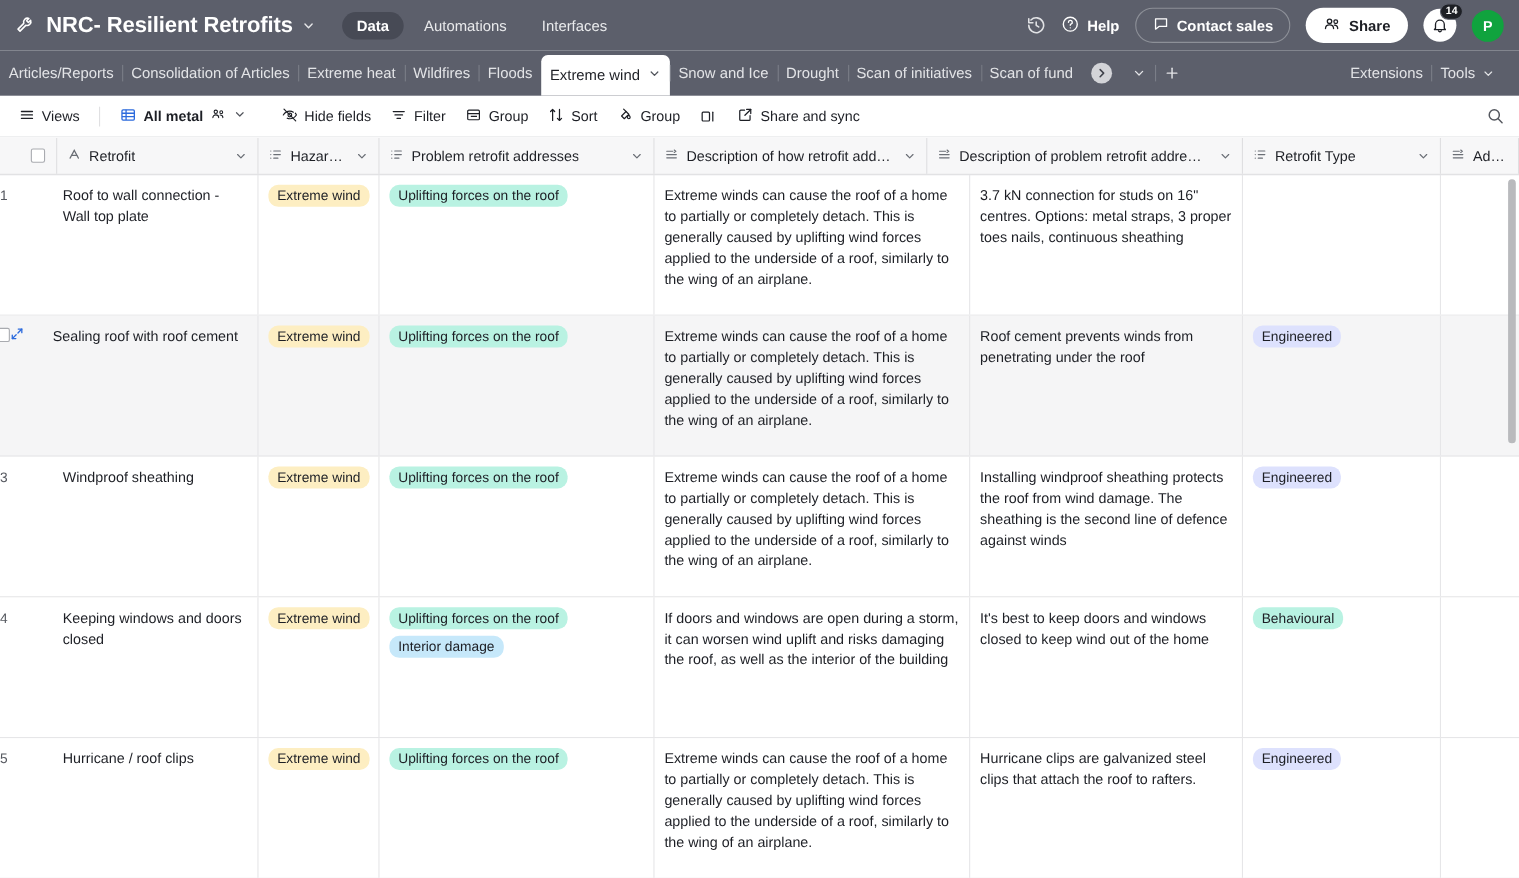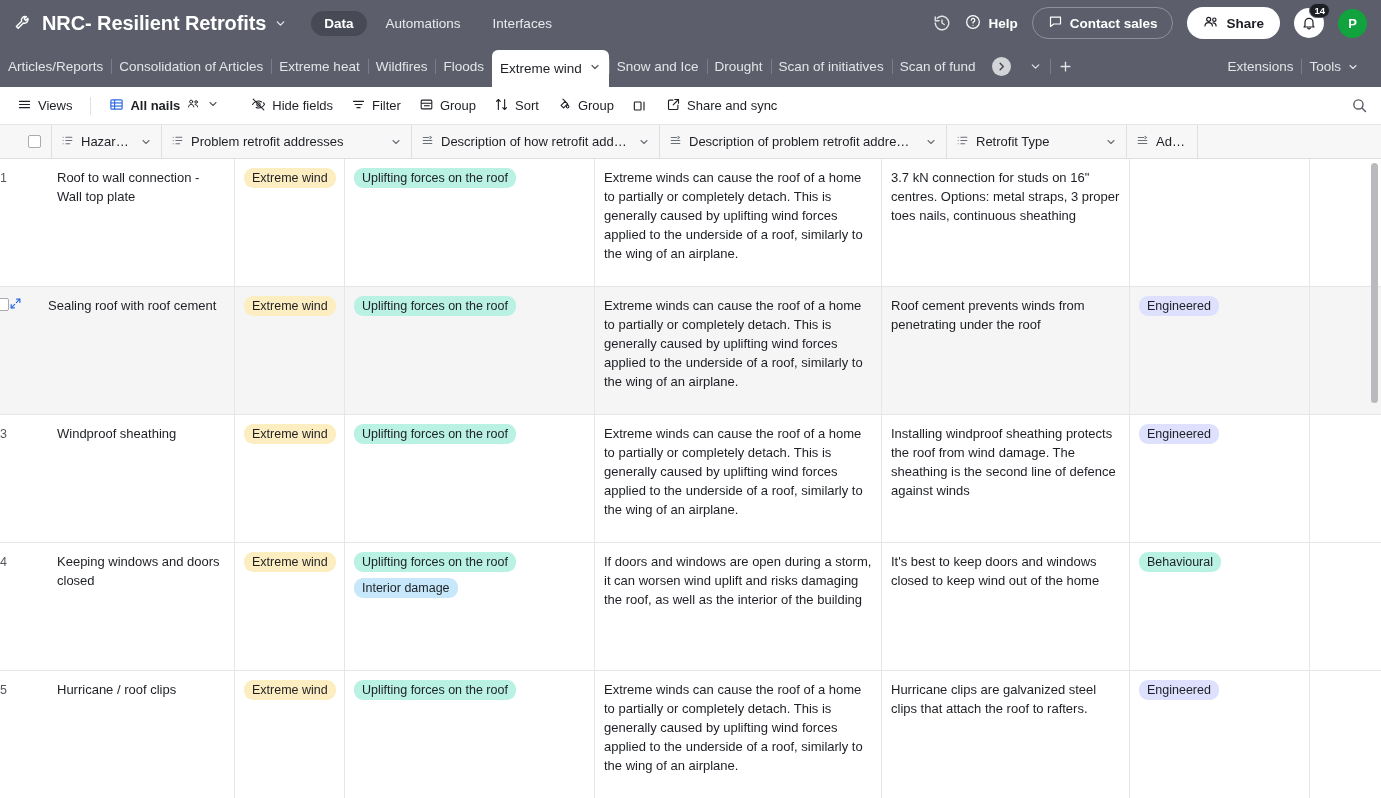--- a/index.html
+++ b/index.html
@@ -311,21 +311,21 @@
   <div class="tb-sep"></div>
   <div class="tb-item">
     <span>
       <svg width="15" height="15" viewBox="0 0 24 24" fill="none" stroke="#2d6bdd" stroke-width="1.9">
           <rect x="3" y="4.5" width="18" height="15" rx="1.6"></rect>
           <line x1="3" y1="9.5" x2="21" y2="9.5"></line>
           <line x1="3" y1="14.5" x2="21" y2="14.5"></line>
           <line x1="9" y1="4.5" x2="9" y2="19.5"></line>
         </svg>
     </span>
-    <span class="tb-bold">All nails</span>
+    <span class="tb-bold">All metal</span>
     <span>
       <svg width="15" height="14" viewBox="0 0 24 24" fill="none" stroke="#1d1f25" stroke-width="1.7" stroke-linecap="round">
           <circle cx="8" cy="8" r="2.6"></circle>
           <path d="M3.5 17c0-2.6 2-4.3 4.5-4.3s4.5 1.7 4.5 4.3"></path>
           <circle cx="16.5" cy="8.5" r="2.2"></circle>
           <path d="M14.8 12.9c2.4 0 4.2 1.7 4.2 4.1"></path>
         </svg>
     </span>
     <span>
       <svg width="12" height="12" viewBox="0 0 24 24" fill="none" stroke="#55585f" stroke-width="2.2" stroke-linecap="round" stroke-linejoin="round">
@@ -407,20 +407,32 @@
         <line x1="15.5" y1="15.5" x2="20.5" y2="20.5"></line>
       </svg>
   </div>
 </div>
 
 <div class="grid-wrap">
   <div class="grid">
     <div class="hdr-row" id="header-row">
         <div class="hcell checkcol" style="width: 52px;">
           <span class="checkbox"></span>
+        </div>
+        <div class="hcell" style="width: 183px;">
+          <span><svg width="13" height="13" viewBox="0 0 24 24" fill="none" stroke="#6b6f76" stroke-width="2" stroke-linecap="round">
+              <path d="M5 18 12 5l7 13"></path>
+              <line x1="7.6" y1="13.5" x2="16.4" y2="13.5"></line>
+            </svg></span>
+          <span class="hlabel">Retrofit</span>
+          <span class="hcaret">
+            <svg width="12" height="12" viewBox="0 0 24 24" fill="none" stroke="#6b6f76" stroke-width="2.2" stroke-linecap="round" stroke-linejoin="round">
+              <polyline points="6 9 12 15 18 9"></polyline>
+            </svg>
+          </span>
         </div>
         <div class="hcell" style="width: 110px;">
           <span><svg width="13" height="13" viewBox="0 0 24 24" fill="none" stroke="#6b6f76" stroke-width="2" stroke-linecap="round">
               <line x1="4" y1="6" x2="4.01" y2="6"></line>
               <line x1="4" y1="12" x2="4.01" y2="12"></line>
               <line x1="4" y1="18" x2="4.01" y2="18"></line>
               <line x1="9" y1="6" x2="20" y2="6"></line>
               <line x1="9" y1="12" x2="20" y2="12"></line>
               <line x1="9" y1="18" x2="16" y2="18"></line>
             </svg></span>

